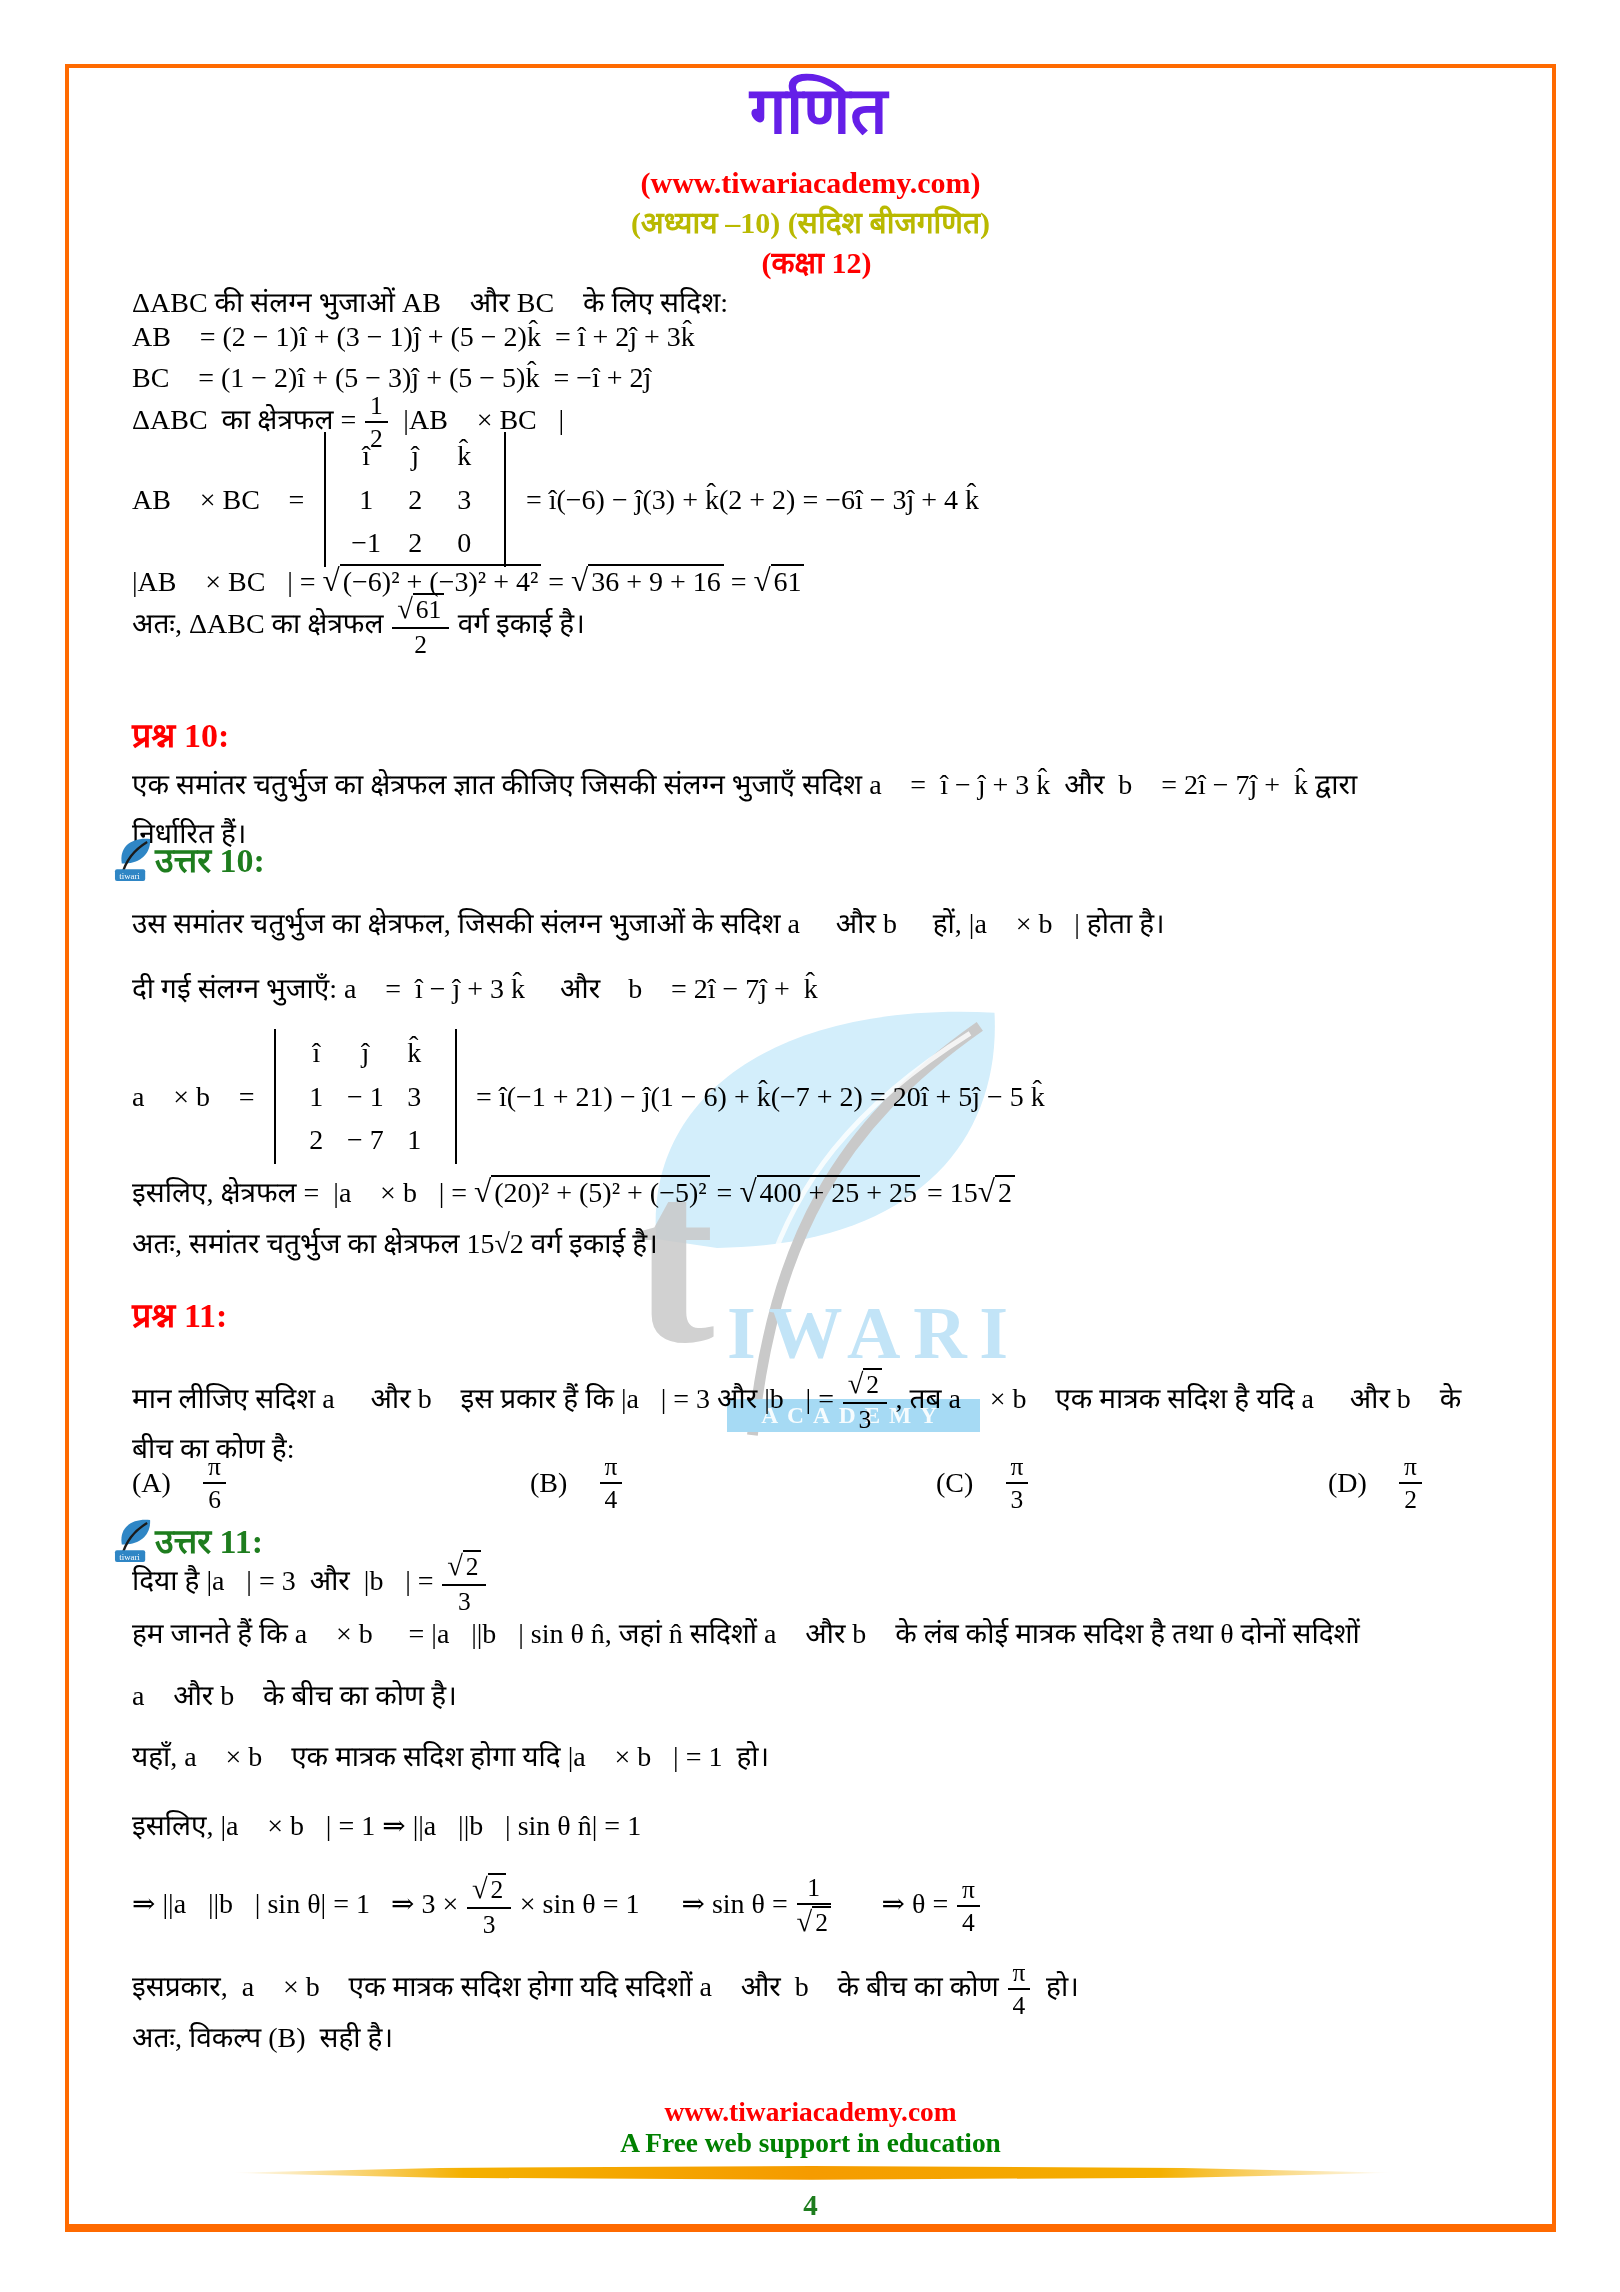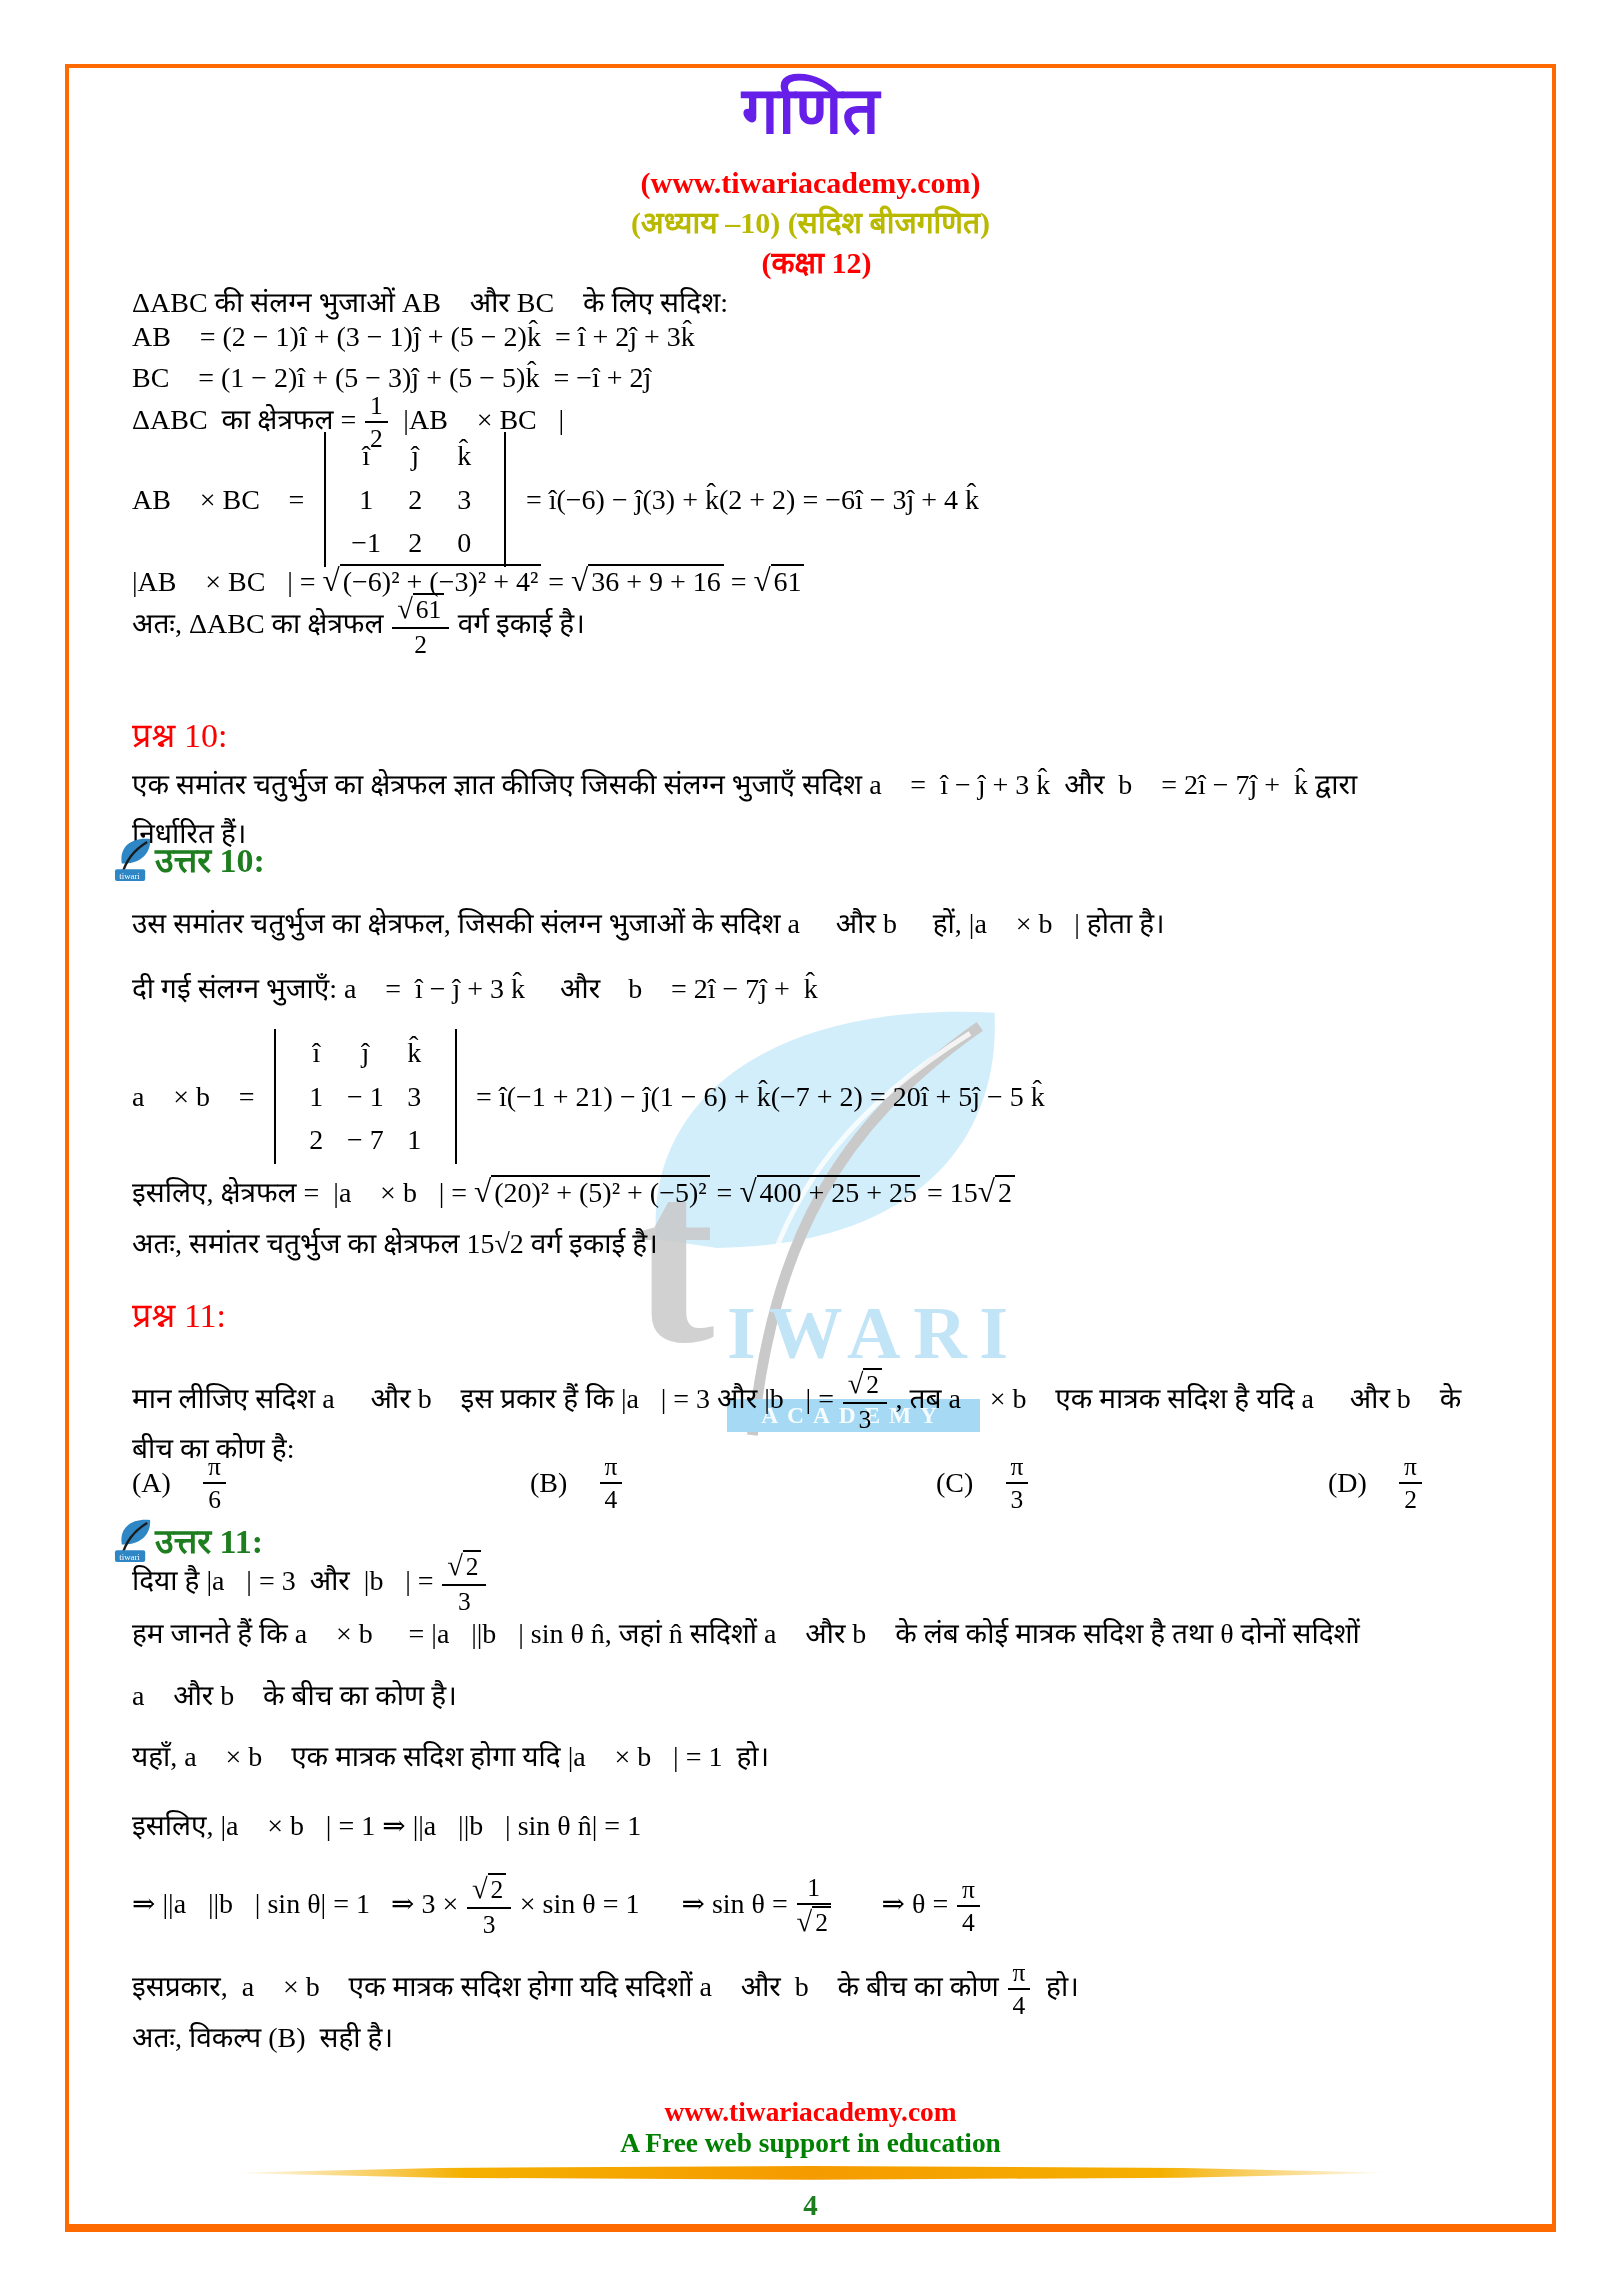--- a/index.html
+++ b/index.html
@@ -1,25 +1,25 @@
 <!DOCTYPE html>
 <html><head>
 <meta charset="utf-8">
 <style>
   html,body{margin:0;padding:0;background:#ffffff;}
   body{width:1620px;height:2293px;position:relative;font-family:"Liberation Serif","DejaVu Serif",serif;color:#000;}
   .frame{position:absolute;left:65px;top:64px;width:1491px;height:2168px;box-sizing:border-box;
          border:4.9px solid #FF6A00;border-bottom-width:8.8px;background:transparent;overflow:hidden;}
   .line{position:absolute;left:63px;white-space:pre;font-size:28px;z-index:2;}
   .center{left:0;width:100%;text-align:center;}
-  .title{font-size:65px;font-weight:bold;color:#651FE8;line-height:1.1;}
+  .title{font-size:65px;font-weight:bold;color:#651FE8;line-height:1.1;margin-left:8px;}
   .site{font-size:30px;font-weight:bold;color:#FF0000;}
   .chapter{font-size:30px;font-weight:bold;color:#B9B900;}
   .classline{font-size:30px;font-weight:bold;color:#FF0000;padding-left:6px;}
-  .qhead{font-size:34px;font-weight:normal;color:#FF0000;}
+  .qhead{font-size:34px;font-weight:bold;color:#FF0000;}
   .anshead{display:flex;align-items:center;gap:2px;}
   .anshead .g{font-size:34px;font-weight:bold;color:#1E7D1E;}
   .fr{display:inline-block;vertical-align:middle;text-align:center;margin:0 8.8px;font-size:25.5px;line-height:1.15;}
   .fr .n{display:block;padding:0 4.9px 1px 4.9px;border-bottom:2px solid #000;}
   .fr .d{display:block;padding-top:1px;}
   .rt{font-size:1.12em;}
   .rc{border-top:2px solid #000;padding:0 2.9px;margin-top:17px;}
   .det-line{display:flex;align-items:center;gap:13.7px;}
   .det{display:grid;grid-template-columns:repeat(3,minmax(49px,auto));row-gap:11.8px;justify-items:center;
        border-left:2px solid #000;border-right:2px solid #000;padding:7.8px 15.7px;margin:0 5.9px;}

